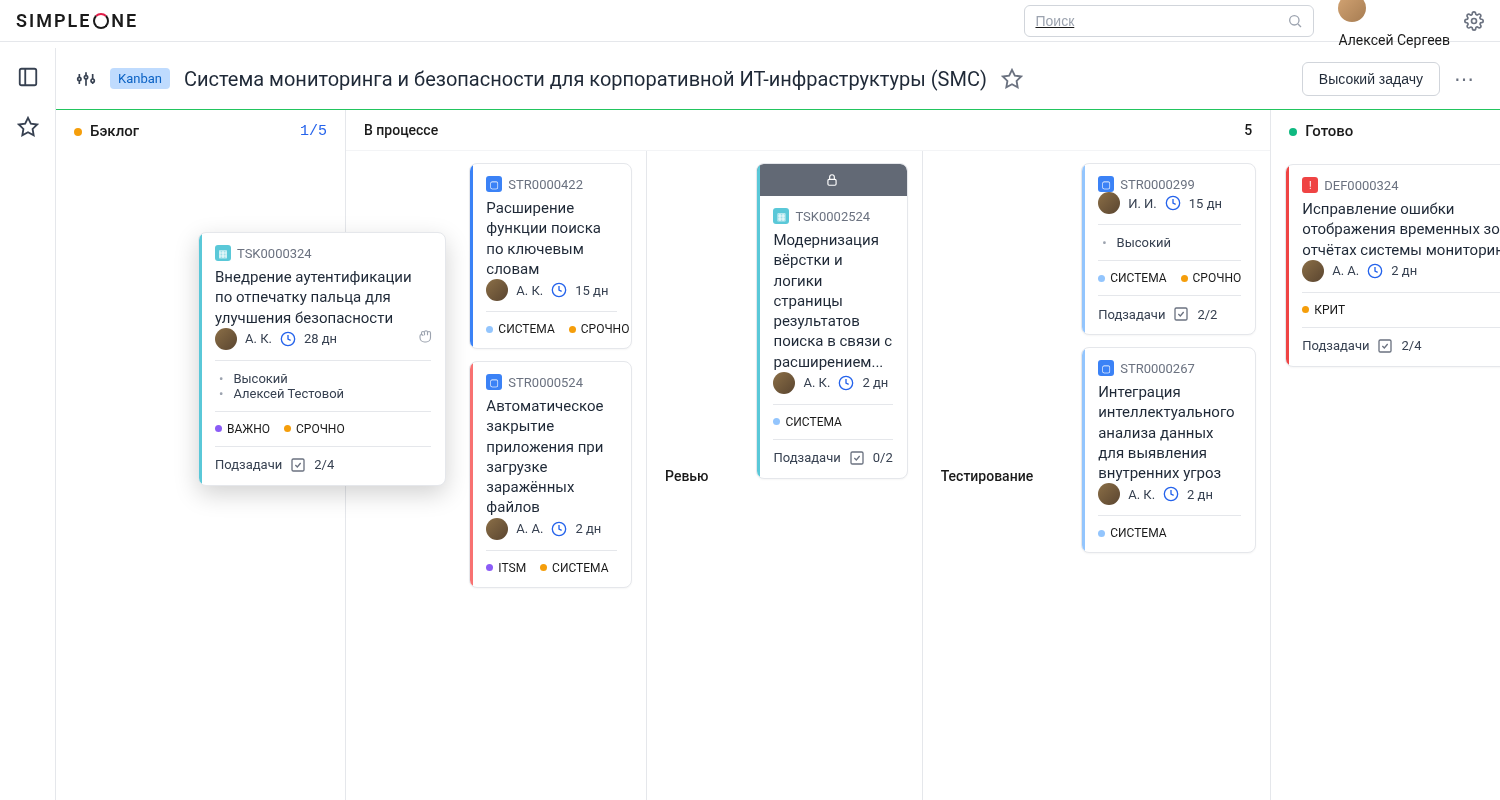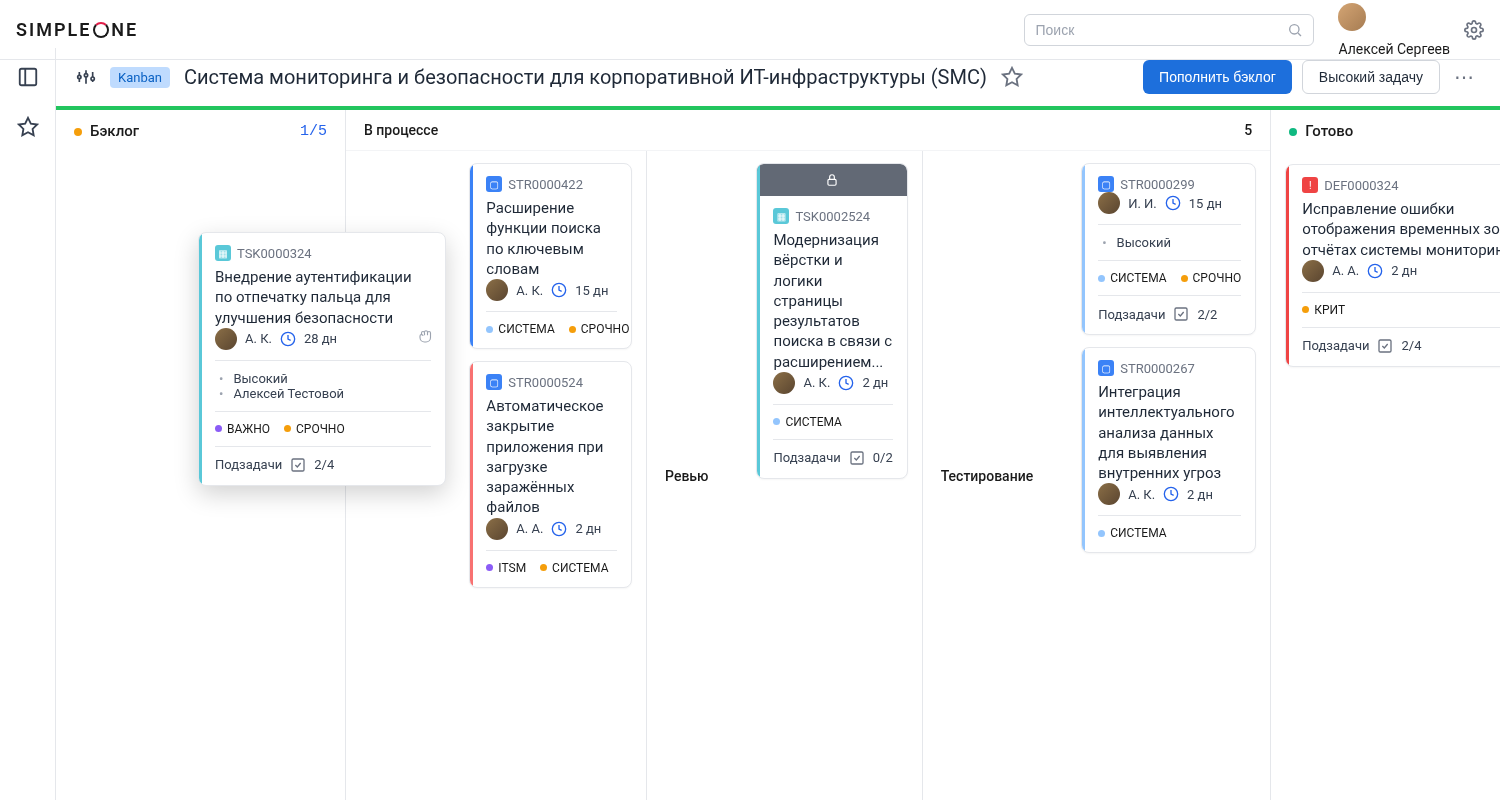--- a/index.html
+++ b/index.html
@@ -1,36 +1,36 @@
 <!DOCTYPE html>
 <html><head>
 <meta charset="utf-8">
 <style>
 * { margin: 0; padding: 0; box-sizing: border-box; }
 body { font-family: -apple-system, BlinkMacSystemFont, 'Segoe UI', Roboto, sans-serif; font-size: 14px; color: #1a1a1a; background: #fff; width: 1500px; height: 800px; overflow: hidden; }
 
 
-.header { height: 60px; display: flex; align-items: center; padding: 0 16px; border-bottom: 1px solid #e5e7eb; }
+.header { height: 42px; display: flex; align-items: center; padding: 0 16px; border-bottom: 1px solid #e5e7eb; }
 .logo { font-size: 18px; font-weight: 600; letter-spacing: 2px; display: flex; align-items: center; }
 .logo-ring { width: 16px; height: 16px; border: 2px solid #1a1a1a; border-top-color: #e11d48; border-radius: 50%; display: inline-block; margin: 0 2px; }
 .header-spacer { flex: 1; }
 .search-box { width: 290px; height: 32px; border: 1px solid #d1d5db; border-radius: 6px; display: flex; align-items: center; padding: 0 10px; color: #9ca3af; }
-.search-box input { border: none; outline: none; flex: 1; font-size: 14px; color: #1a1a1a; }
+.search-box input { border: none; outline: none; flex: 1; font-size: 14px; color: #1a1a1a; text-decoration: underline; }
 .search-box input::placeholder { color: #9ca3af; }
 .search-icon { width: 16px; height: 16px; }
 .user-block { display: flex; align-items: flex-start; gap: 10px; margin-left: 24px; flex-direction: column; }
 .avatar { width: 28px; height: 28px; border-radius: 50%; background: linear-gradient(135deg, #d4a574, #a67c52); }
 .gear-btn { margin-left: 14px; color: #6b7280; }
 
 
 .left-rail { position: absolute; top: 48px; left: 0; width: 56px; height: calc(100% - 48px); display: flex; flex-direction: column; align-items: center; padding-top: 18px; gap: 28px; border-right: 1px solid #e5e7eb; }
 .rail-icon { width: 22px; height: 22px; color: #374151; }
 
 
-.toolbar { position: absolute; top: 48px; left: 56px; right: 0; height: 62px; display: flex; align-items: center; padding: 0 20px; border-bottom: 4px solid #22c55e; }
+.toolbar { position: absolute; top: 48px; left: 56px; right: 0; height: 62px; display: flex; align-items: center; padding: 0 20px; border-bottom: 1px solid #22c55e; }
 .tb-icon { width: 20px; height: 20px; color: #374151; margin-right: 14px; }
 .kanban-pill { background: #bfdbfe; color: #0b62c4; font-size: 13px; padding: 3px 8px; border-radius: 4px; margin-right: 14px; }
 .project-title { font-size: 20px; color: #1f2937; }
 .star-icon { width: 22px; height: 22px; color: #6b7280; margin-left: 14px; }
 .toolbar-spacer { flex: 1; }
 .btn-primary { background: #1d6fdc; color: #fff; border: none; border-radius: 6px; padding: 9px 16px; font-size: 14px; margin-right: 10px; cursor: pointer; }
 .btn-secondary { background: #fff; color: #1f2937; border: 1px solid #d1d5db; border-radius: 6px; padding: 8px 16px; font-size: 14px; margin-right: 10px; cursor: pointer; }
 .more-btn { color: #6b7280; font-size: 20px; letter-spacing: 2px; padding: 4px; }
 
 
@@ -136,21 +136,20 @@
       <line x1="20" y1="6" x2="20" y2="12"></line>
       <line x1="20" y1="16" x2="20" y2="18"></line>
       <circle cx="20" cy="14" r="2"></circle>
     </svg>
   <span class="kanban-pill">Kanban</span>
   <span class="project-title">Система мониторинга и безопасности для корпоративной ИТ-инфраструктуры (SMC)</span>
   <svg class="star-icon" viewBox="0 0 24 24" fill="none" stroke="currentColor" stroke-width="2">
       <polygon points="12 2 15.09 8.26 22 9.27 17 14.14 18.18 21.02 12 17.77 5.82 21.02 7 14.14 2 9.27 8.91 8.26 12 2"></polygon>
     </svg>
   <div class="toolbar-spacer"></div>
-  <button class="btn-primary">Пополнить бэклог</button>
   <button class="btn-secondary">Высокий задачу</button>
   <span class="more-btn">⋯</span>
 </div>
 
 <div class="board">
 
   <div class="column">
     <div class="col-header">
       <span><span class="dot dot-orange"></span><span>Бэклог</span></span>
       <span class="col-count">1/5</span>

